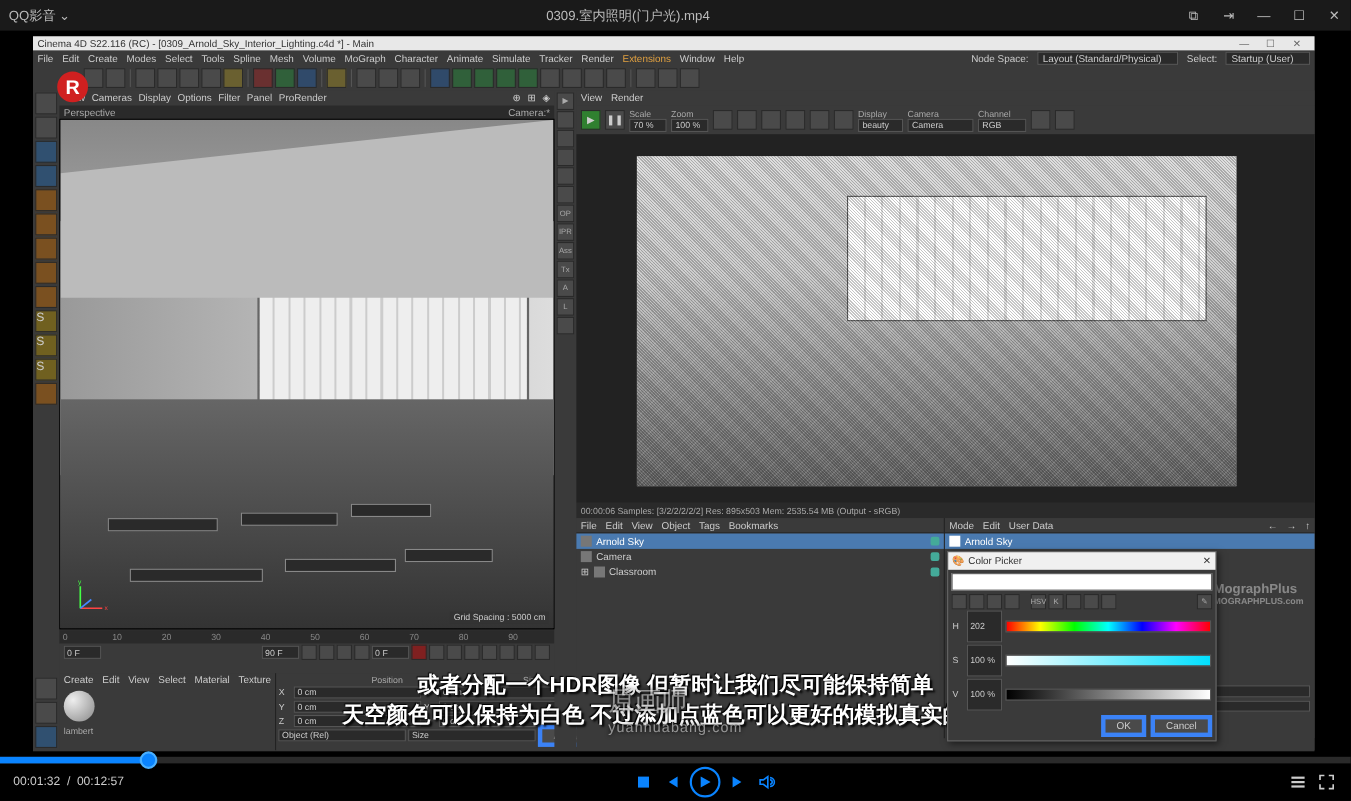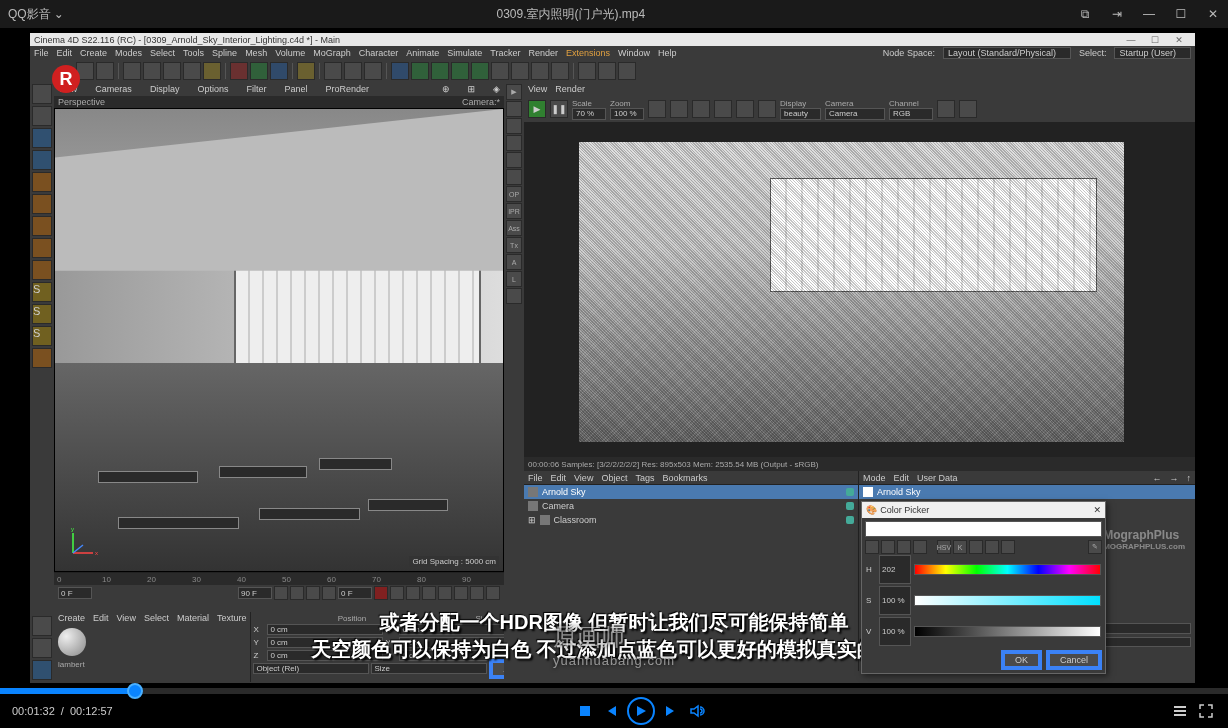--- a/index.html
+++ b/index.html
@@ -35,21 +35,21 @@
 
 
 .c4d-body { display: flex; height: 600px; }
 .left-toolbar { width: 24px; background: #3a3a3a; display: flex; flex-direction: column; gap: 2px; padding: 2px; }
 .lt-btn { width: 20px; height: 20px; background: #4a4a4a; border: 1px solid #2a2a2a; }
 .lt-btn.or { background: #7a5020; } .lt-btn.bl { background: #305070; }
 .lt-btn.ye { background: #706020; }
 
 
 .viewport-col { width: 450px; display: flex; flex-direction: column; }
-.vp-tabs { height: 14px; background: #3a3a3a; display: flex; align-items: center; font-size: 9px; gap: 18px; padding: 0 4px; color: #ccc; justify-content: space-between; }
+.vp-tabs { height: 14px; background: #3a3a3a; display: flex; align-items: center; font-size: 9px; gap: 6px; padding: 0 4px; color: #ccc; justify-content: space-between; }
 .vp-tabs .spacer { flex: 1; }
 .vp-header { height: 12px; background: #2a2a2a; display: flex; align-items: center; font-size: 9px; padding: 0 4px; color: #aaa; justify-content: space-between; }
 .viewport { flex: 1; background: #1a1a1a; position: relative; border: 1px solid #000; }
 .vp-scene { position: absolute; inset: 0; background: linear-gradient(180deg, #888 0%, #aaa 30%, #555 100%); }
 .vp-ceiling { position: absolute; top: 0; left: 0; right: 0; height: 35%; background: #bbb; clip-path: polygon(0 100%, 100% 100%, 100% 0, 0 30%); }
 .vp-wall { position: absolute; top: 20%; left: 0; right: 0; height: 50%; background: linear-gradient(90deg, #999, #ddd); }
 .vp-window { position: absolute; top: 22%; right: 5%; width: 55%; height: 35%; background: repeating-linear-gradient(90deg, #eee, #eee 12px, #ccc 12px, #ccc 14px), repeating-linear-gradient(0deg, #eee, #eee 3px, #ddd 3px, #ddd 4px); border: 2px solid #666; }
 .vp-floor { position: absolute; bottom: 0; left: 0; right: 0; height: 45%; background: linear-gradient(180deg, #666, #333); }
 .vp-desks { position: absolute; bottom: 5%; left: 5%; right: 5%; height: 40%; }
 .desk { position: absolute; background: #2a2a2a; border: 1px solid #888; height: 12px; }

